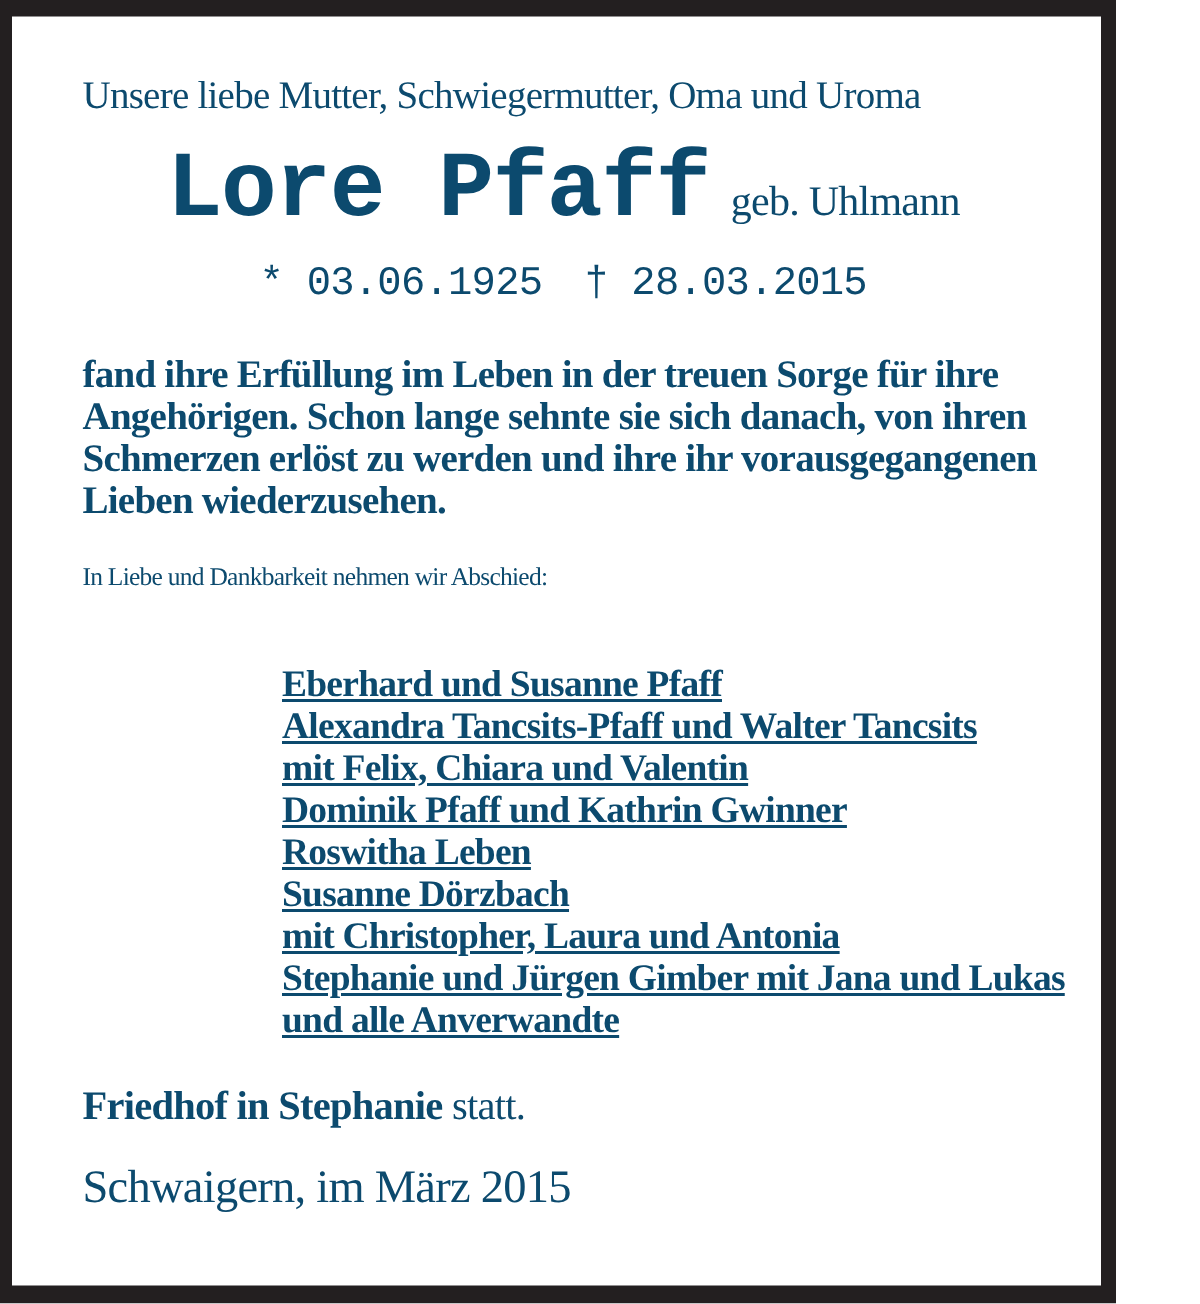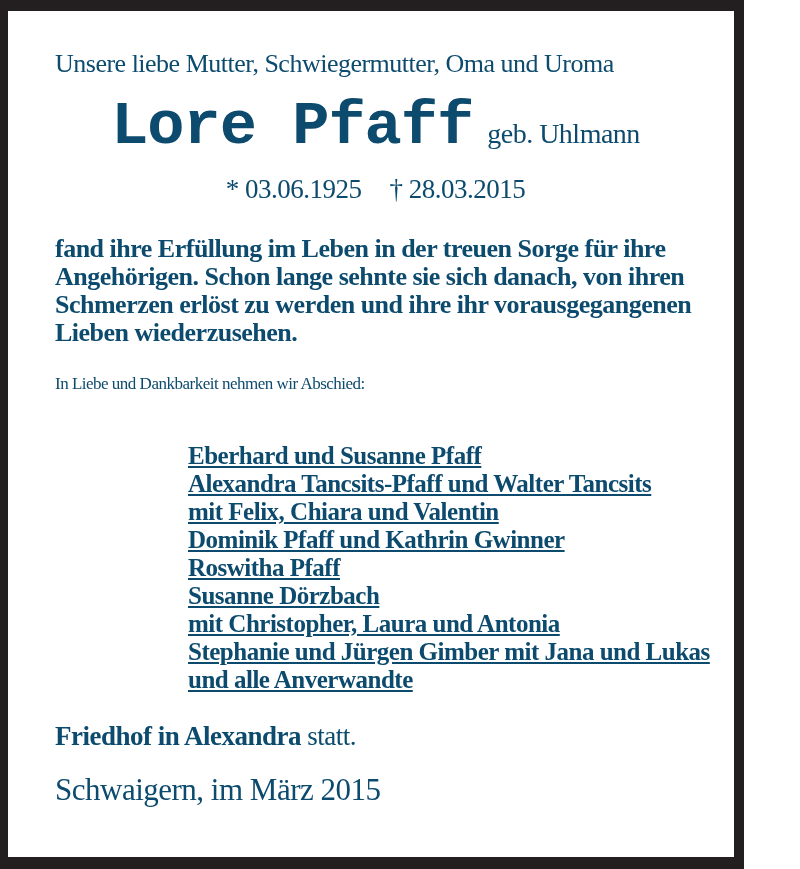--- a/index.html
+++ b/index.html
@@ -49,20 +49,21 @@
     font-size: 28px;
     letter-spacing: -0.5px;
     margin-left: 14px;
     margin-top: 40px;
   }
   .dates {
     text-align: center;
     font-size: 27px;
     line-height: 32px;
     letter-spacing: -0.5px;
+    font-family: Liberation Mono, monospace;
   }
   .death-date { margin-left: 28px; }
   .body-par {
     margin-top: 30px;
   }
   .body-par .line {
     font-size: 26px;
     line-height: 28px;
     letter-spacing: -0.5px;
     white-space: nowrap;
@@ -127,27 +128,27 @@
       <div class="line">Lieben wiederzusehen.</div>
     </div>
 
     <p class="farewell">In Liebe und Dankbarkeit nehmen wir Abschied:</p>
 
     <div class="mourners">
       <div class="mourner-line">Eberhard und Susanne Pfaff</div>
       <div class="mourner-line">Alexandra Tancsits-Pfaff und Walter Tancsits</div>
       <div class="mourner-line">mit Felix, Chiara und Valentin</div>
       <div class="mourner-line">Dominik Pfaff und Kathrin Gwinner</div>
-      <div class="mourner-line">Roswitha Pfaff</div>
+      <div class="mourner-line">Roswitha Leben</div>
       <div class="mourner-line">Susanne Dörzbach</div>
       <div class="mourner-line">mit Christopher, Laura und Antonia</div>
       <div class="mourner-line">Stephanie und Jürgen Gimber mit Jana und Lukas</div>
       <div class="mourner-line">und alle Anverwandte</div>
     </div>
 
     <div class="funeral">
-      <div class="line"><span class="b">Friedhof in Alexandra</span><span> statt.</span></div>
+      <div class="line"><span class="b">Friedhof in Stephanie</span><span> statt.</span></div>
     </div>
 
     <p class="closing">Schwaigern, im März 2015</p>
 
   </div>
 </div>
 
 </body></html>

